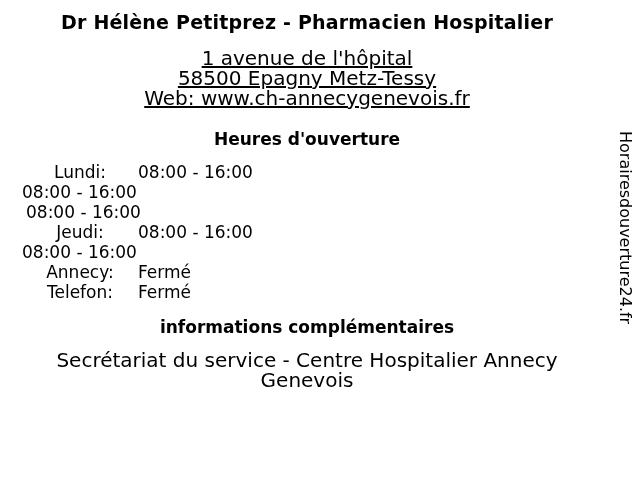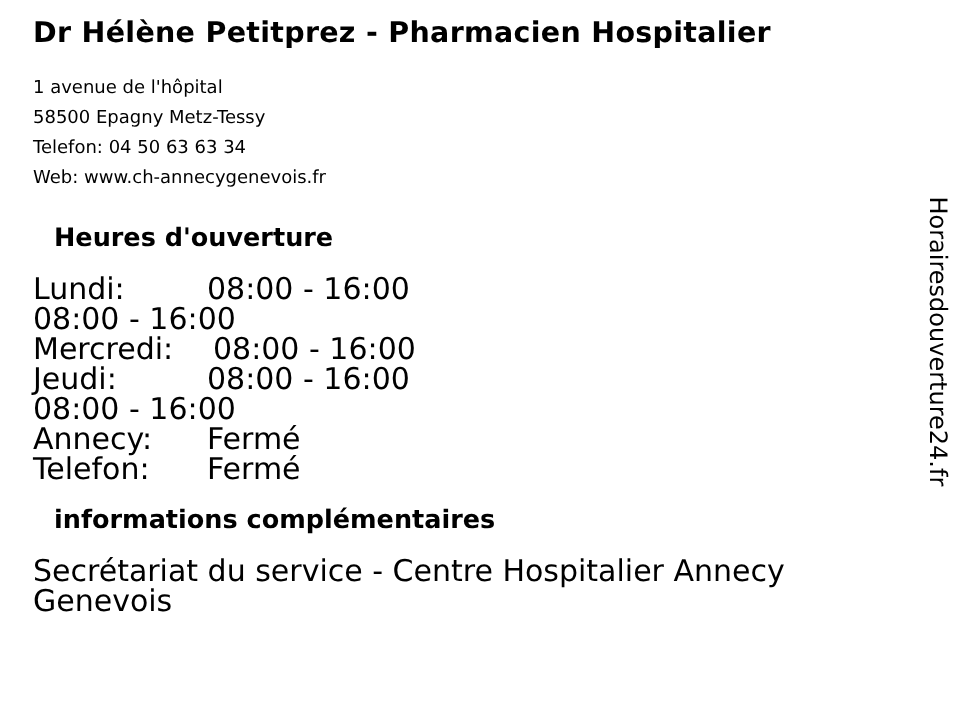--- a/index.html
+++ b/index.html
@@ -8,43 +8,45 @@
     background: #ffffff;
     color: #000000;
     font-family: "DejaVu Sans", "Liberation Sans", sans-serif;
     position: relative;
     overflow: hidden;
   }
   .content {
     position: absolute;
     left: 22px; top: 0;
     width: 570px;
+    text-align: center;
   }
   .title {
     margin: 10px 0 0 0;
     font-size: 19px;
     font-weight: bold;
     line-height: 24px;
     letter-spacing: 0.2px;
   }
   .contact {
     margin-top: 14px;
-    font-size: 12px;
+    font-size: 20px;
     line-height: 20px;
+    text-decoration: underline;
   }
   .section-heading {
     font-size: 17px;
     font-weight: bold;
     line-height: 18px;
     margin: 14px;
   }
   .hours-heading { margin-top: 22px; }
   .hours {
     margin-top: 12px;
-    font-size: 20px;
+    font-size: 17px;
     line-height: 20px;
   }
   .hours .row { display: flex; }
   .hours .day { width: 116px; flex: 0 0 116px; }
   
   .hours .row:nth-child(3) .time { padding-left: 4px; }
   .info-heading { margin-top: 16px; }
   .info-text {
     margin-top: 9px;
     font-size: 20px;
@@ -63,36 +65,34 @@
 </style>
 </head>
 <body>
 
 <div class="content">
   <h1 class="title">Dr Hélène Petitprez - Pharmacien Hospitalier</h1>
 
   <div class="contact">
     <div>1 avenue de l'hôpital</div>
     <div>58500 Epagny Metz-Tessy</div>
-    <div>Telefon: 04 50 63 63 34</div>
     <div>Web: www.ch-annecygenevois.fr</div>
   </div>
 
   <h2 class="section-heading hours-heading">Heures d'ouverture</h2>
 
   <div class="hours">
     <div class="row">
       <span class="day">Lundi:</span>
       <span class="time">08:00 - 16:00</span>
     </div>
     <div class="row">
       <span class="time">08:00 - 16:00</span>
     </div>
     <div class="row">
-      <span class="day">Mercredi:</span>
       <span class="time">08:00 - 16:00</span>
     </div>
     <div class="row">
       <span class="day">Jeudi:</span>
       <span class="time">08:00 - 16:00</span>
     </div>
     <div class="row">
       <span class="time">08:00 - 16:00</span>
     </div>
     <div class="row">

